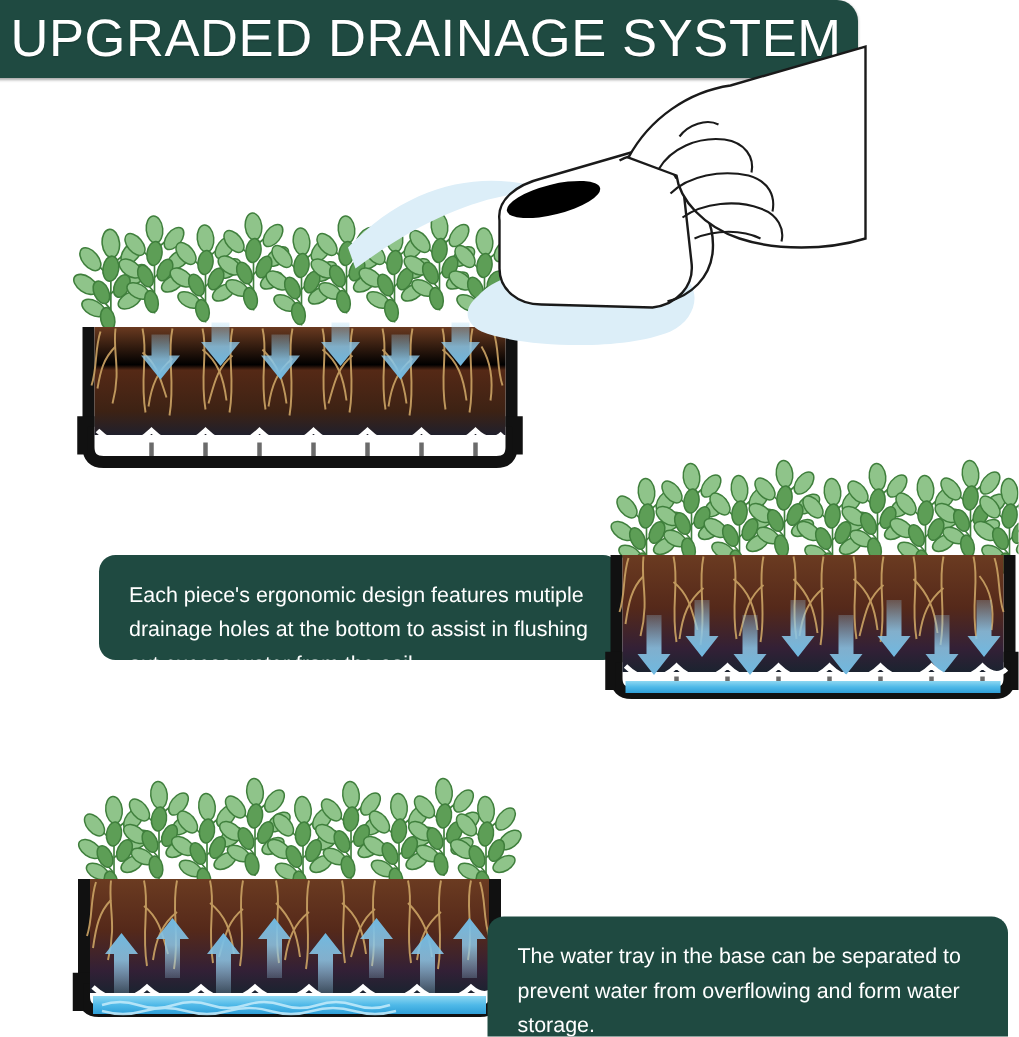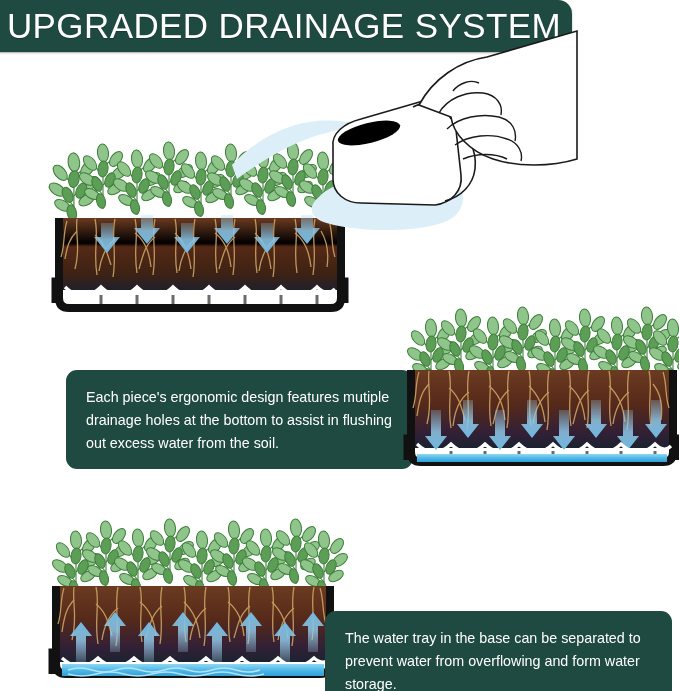--- a/index.html
+++ b/index.html
@@ -20,21 +20,21 @@
     font-weight:400;white-space:nowrap;padding-left:14px;
     text-shadow:0 1px 1px rgba(0,0,0,.25);
   }
 
   
   .caption{
     position:absolute;background:#1f4a41;border-radius:11px;
     color:#ffffff;font-size:14.3px;line-height:1.62;
     padding:16px 18px 16px 20px;box-sizing:border-box;
   }
-  #caption-1{left:66px;top:370px;width:347px;height:99px;}
+  #caption-1{left:66px;top:370px;width:347px;height:70px;}
   #caption-2{left:325px;top:593px;width:347px;height:94px;margin-top:18px;}
 
   
   .planter{position:absolute;}
   svg{display:block;overflow:visible;}
 
   
   .watering{position:absolute;left:327px;top:55px;width:250px;height:190px;}
 </style>
 </head>

